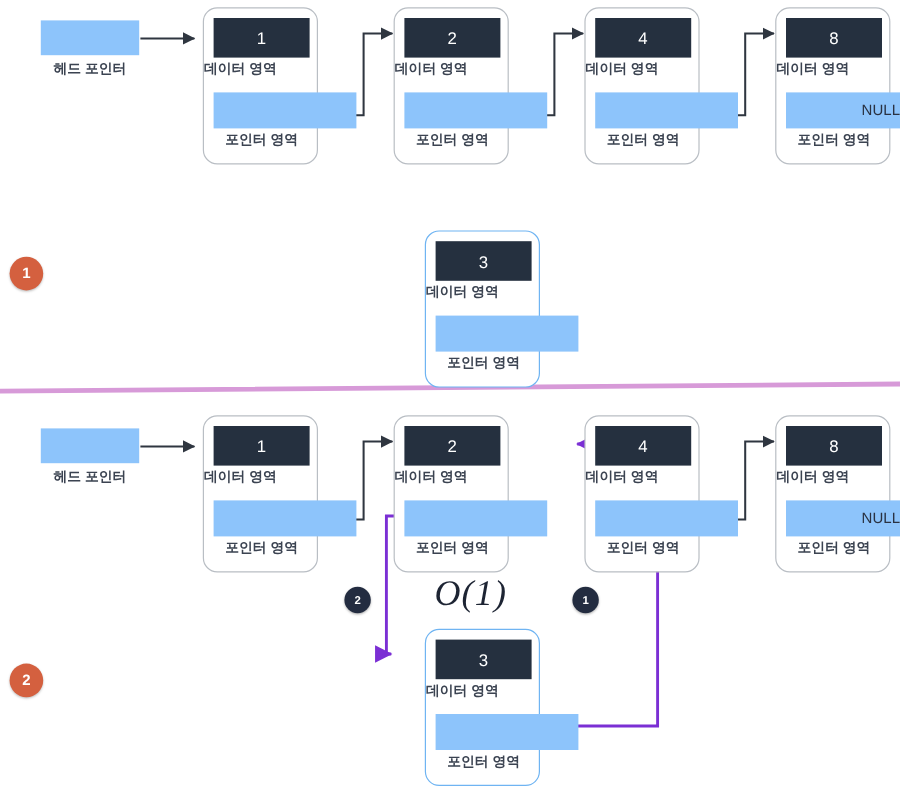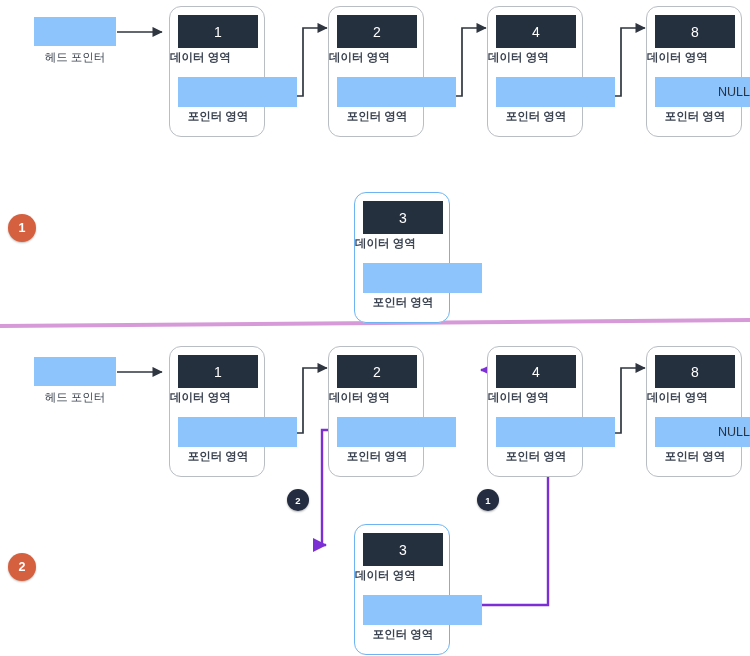--- a/index.html
+++ b/index.html
@@ -51,21 +51,21 @@
 
   
   .head-box{
     position:absolute;
     width:82px;height:29px;
     background:#8dc4fb;
   }
   .head-label{
     position:absolute;
     width:110px;text-align:center;
-    font-size:11.5px;color:#3b4351;font-weight:normal;
+    font-size:11.5px;color:#3b4351;font-weight:bold;
   }
 
   
   .step-badge{
     position:absolute;
     width:28px;height:28px;border-radius:50%;
     background:#d4603f;
     color:#ffffff;
     font-size:12.5px;font-weight:bold;
     display:flex;align-items:center;justify-content:center;
@@ -232,14 +232,15 @@
   <div class="node highlight" style="left:354px;top:524px;">
     <div class="data-box">3</div>
     <div class="data-label">데이터 영역</div>
     <div class="ptr-box"></div>
     <div class="ptr-label">포인터 영역</div>
   </div>
 
   <div class="order-badge" style="left:287px;top:489px;">2</div>
   <div class="order-badge" style="left:477px;top:489px;">1</div>
 
+  <div class="bigO" style="left:362px;top:478px;">O(1)</div>
 
 </div>
 
 </body></html>

